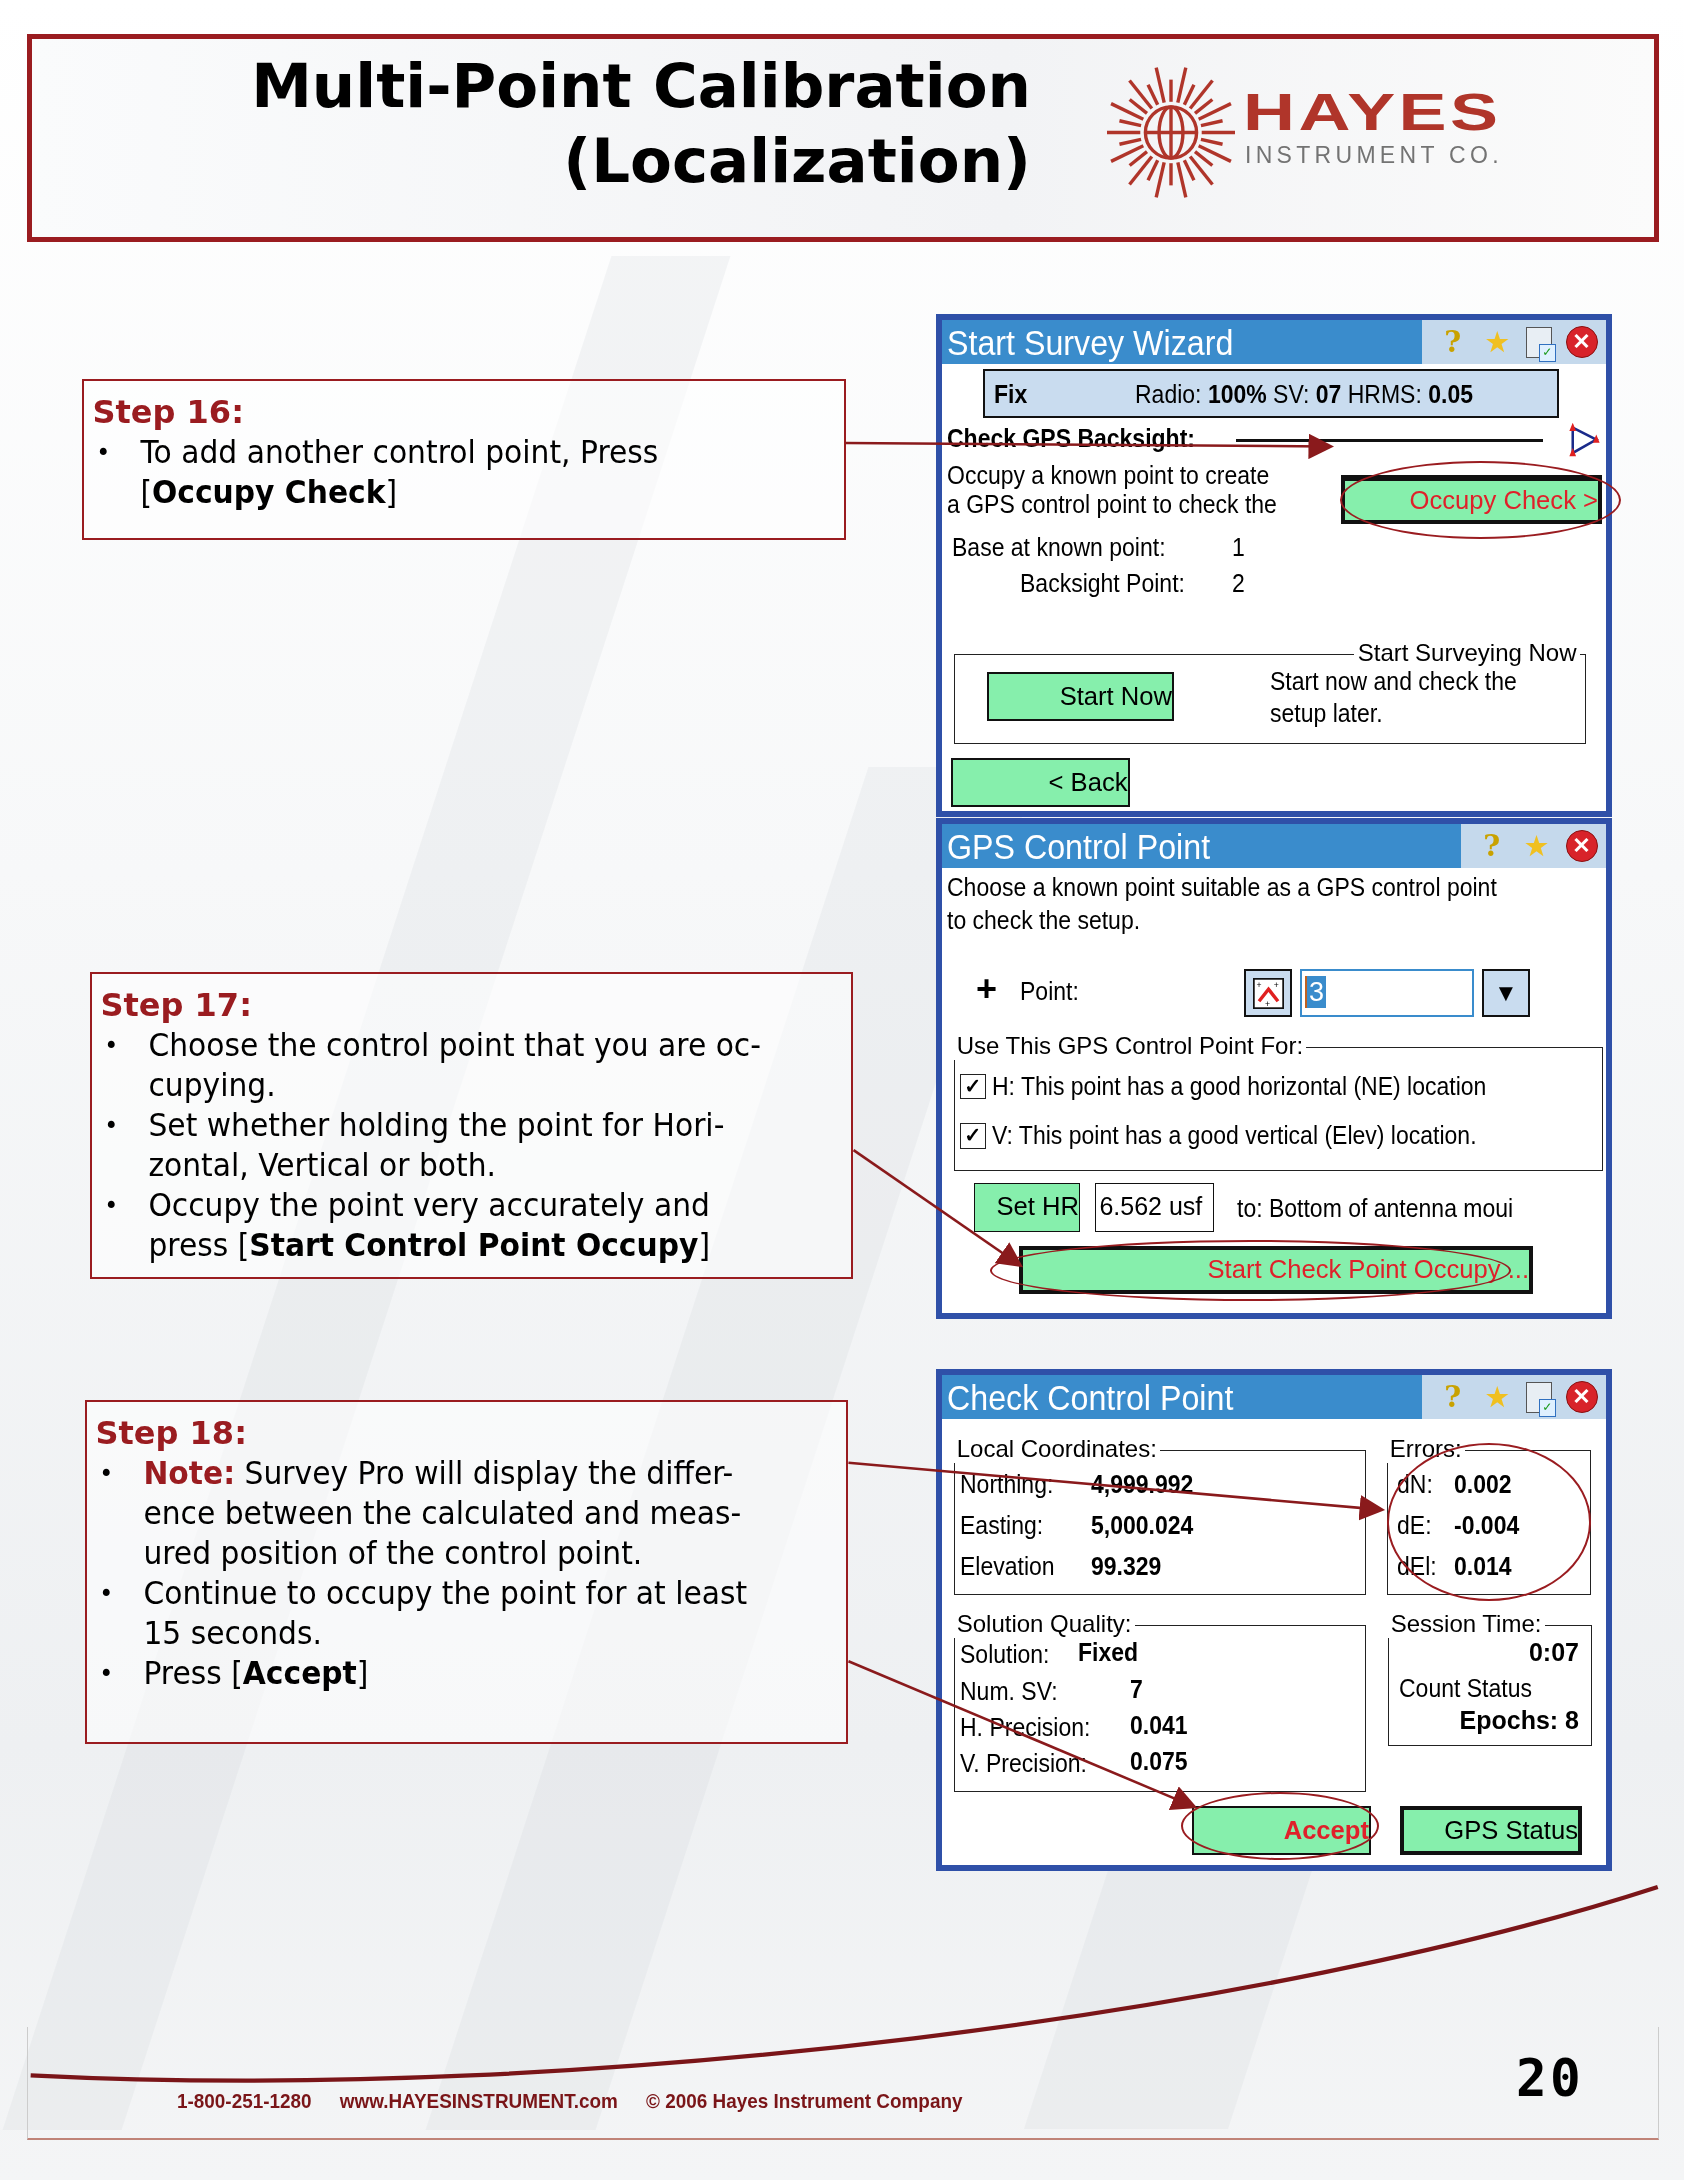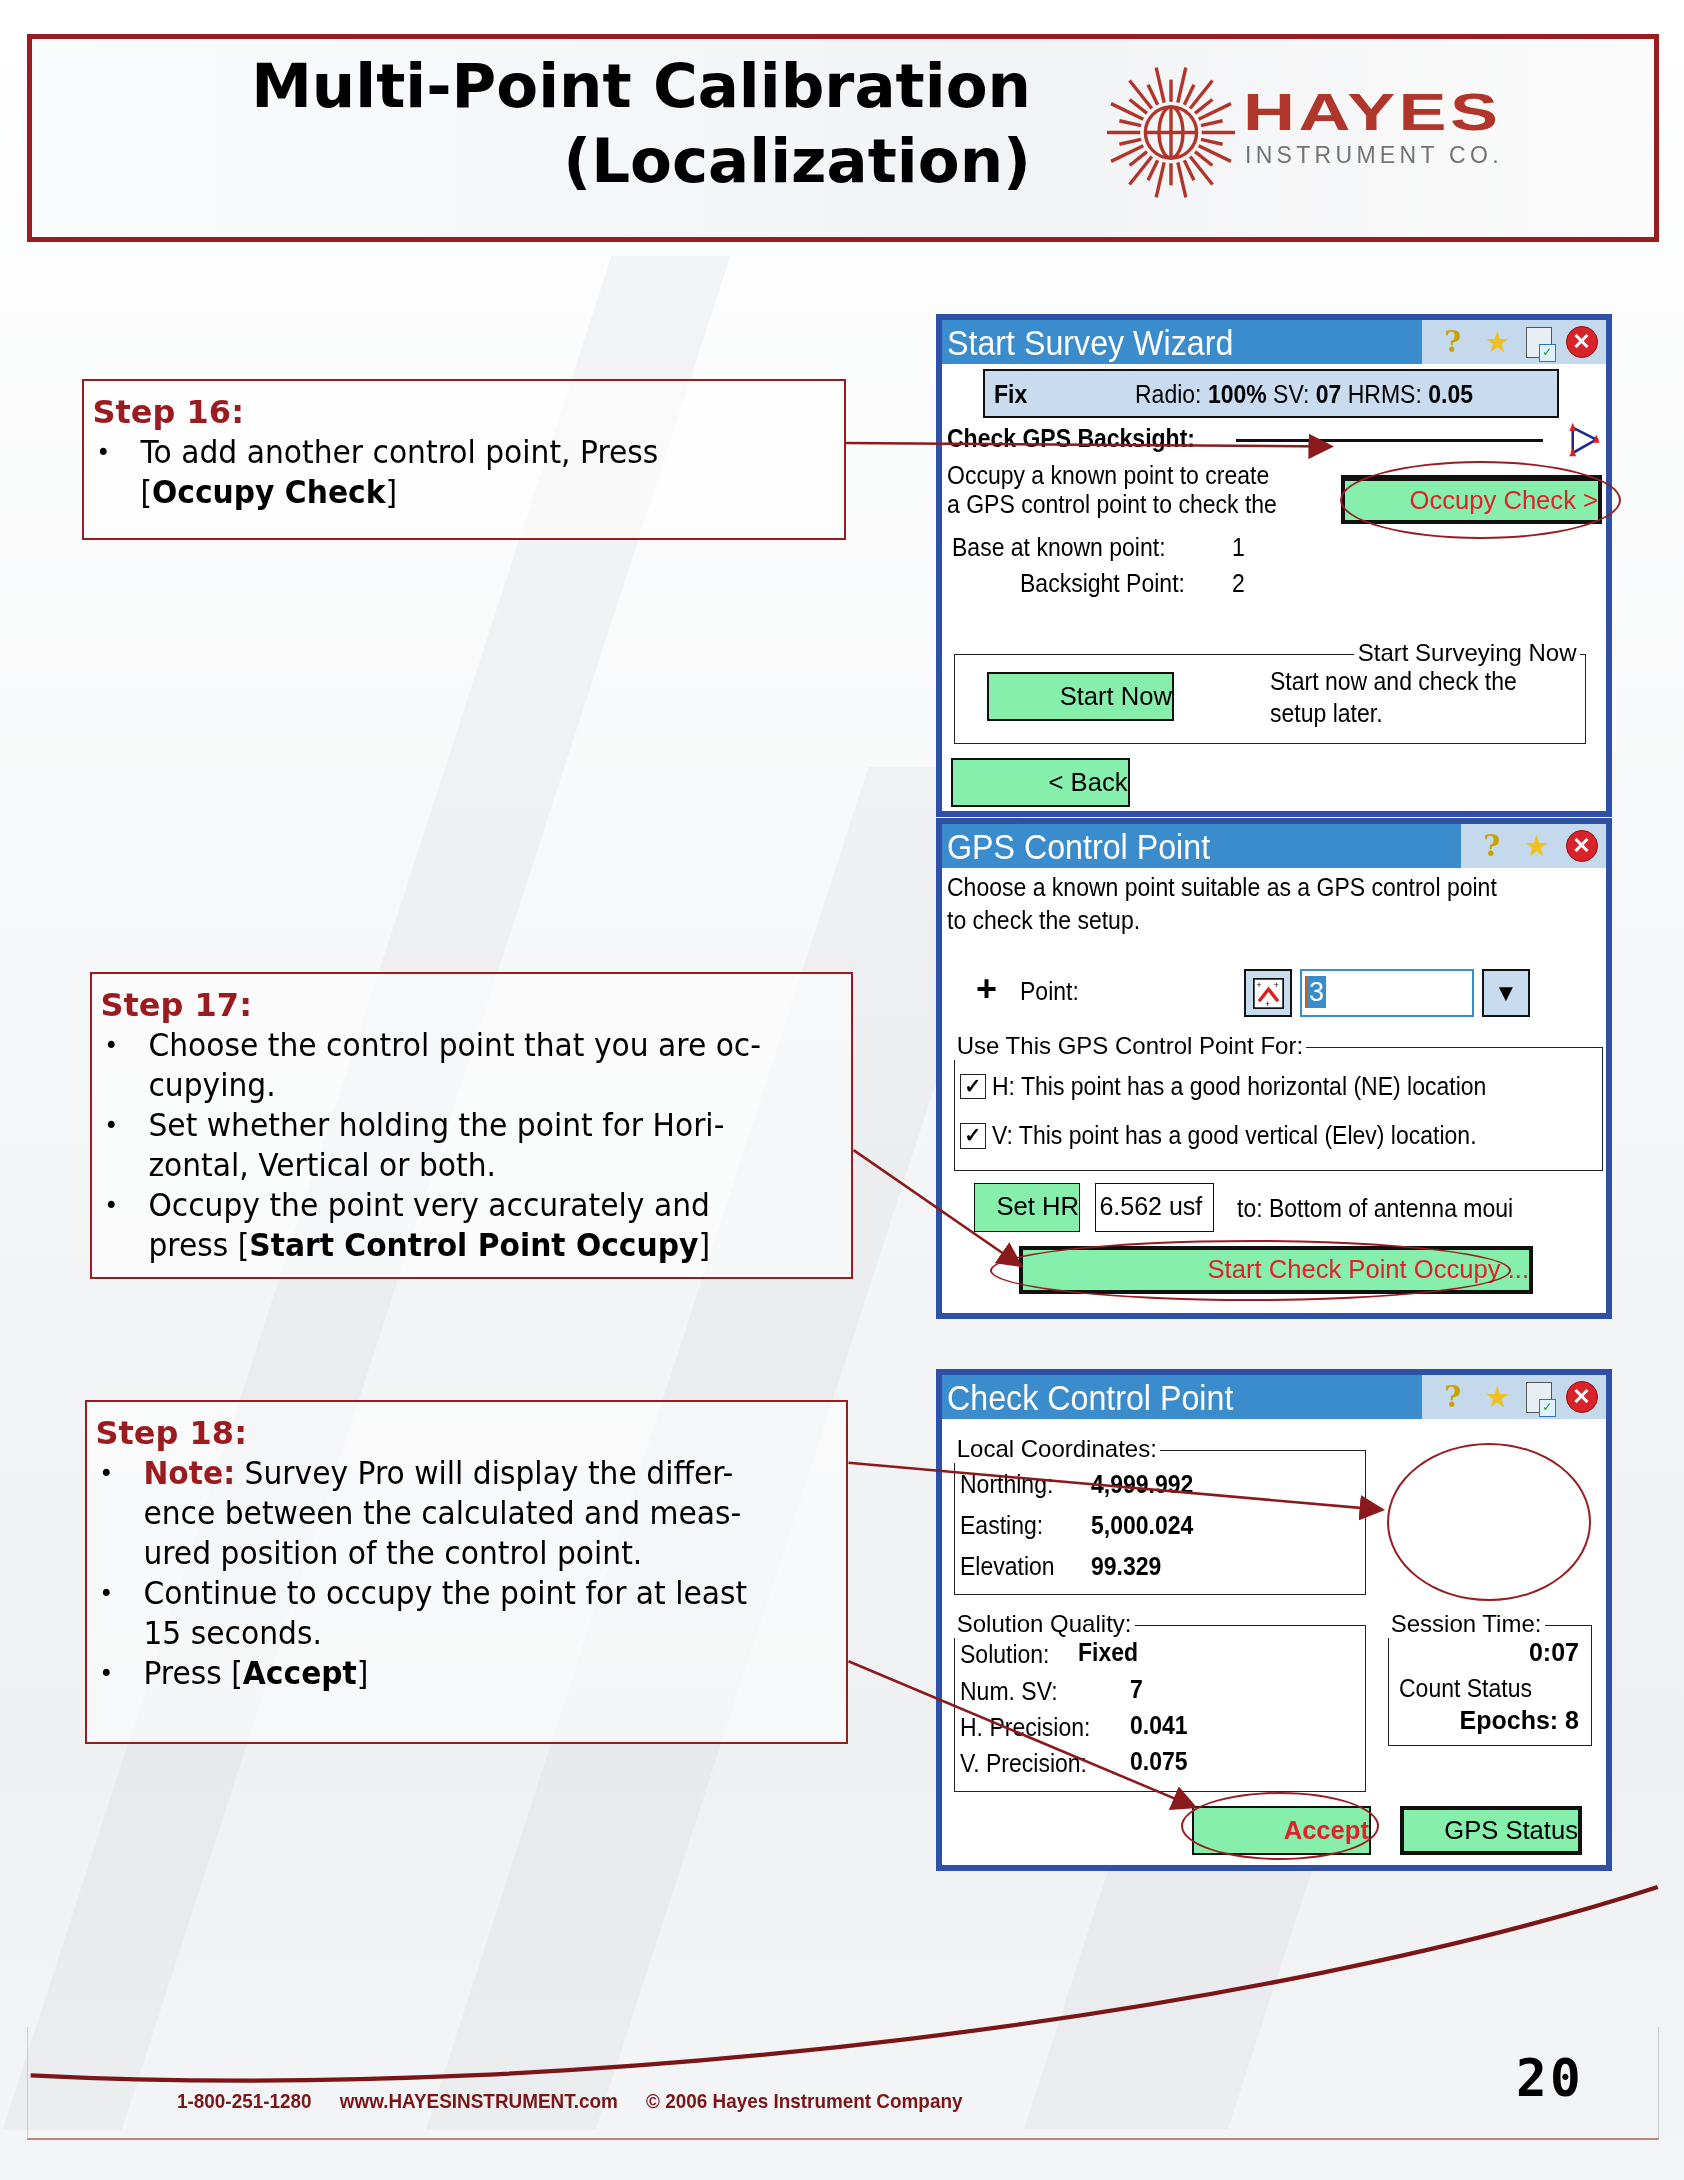--- a/index.html
+++ b/index.html
@@ -223,20 +223,29 @@
   </div>
   <div class="grp" style="left:12px;top:75px;width:412px;height:145px;">
     <span class="lg" style="left:-1.7px;">Local Coordinates:</span>
     <span class="ptxt" style="left:5.1px;top:19px;">Northing:</span>
     <span class="ptxt pb" style="left:136px;top:19px;">4,999.992</span>
     <span class="ptxt" style="left:5.1px;top:60px;">Easting:</span>
     <span class="ptxt pb" style="left:136px;top:60px;">5,000.024</span>
     <span class="ptxt" style="left:5.1px;top:101px;">Elevation</span>
     <span class="ptxt pb" style="left:136px;top:101px;">99.329</span>
   </div>
+  <div class="grp" style="left:445px;top:75px;width:204px;height:145px;">
+    <span class="lg" style="left:-1.7px;">Errors:</span>
+    <span class="ptxt" style="left:8.5px;top:19px;">dN:</span>
+    <span class="ptxt pb" style="left:66px;top:19px;">0.002</span>
+    <span class="ptxt" style="left:8.5px;top:60px;">dE:</span>
+    <span class="ptxt pb" style="left:66px;top:60px;">-0.004</span>
+    <span class="ptxt" style="left:8.5px;top:101px;">dEl:</span>
+    <span class="ptxt pb" style="left:66px;top:101px;">0.014</span>
+  </div>
   <div class="oval" style="left:445px;top:68px;width:204px;height:158px;"></div>
   <div class="grp" style="left:12px;top:250px;width:412px;height:167px;">
     <span class="lg" style="left:-1.7px;">Solution Quality:</span>
     <span class="ptxt" style="left:5.1px;top:13.6px;">Solution:</span>
     <span class="ptxt pb" style="left:123px;top:12px;">Fixed</span>
     <span class="ptxt" style="left:5.1px;top:51px;">Num. SV:</span>
     <span class="ptxt pb" style="left:175px;top:49px;">7</span>
     <span class="ptxt" style="left:5.1px;top:87px;">H. Precision:</span>
     <span class="ptxt pb" style="left:175px;top:85px;">0.041</span>
     <span class="ptxt" style="left:5.1px;top:123px;">V. Precision:</span>

